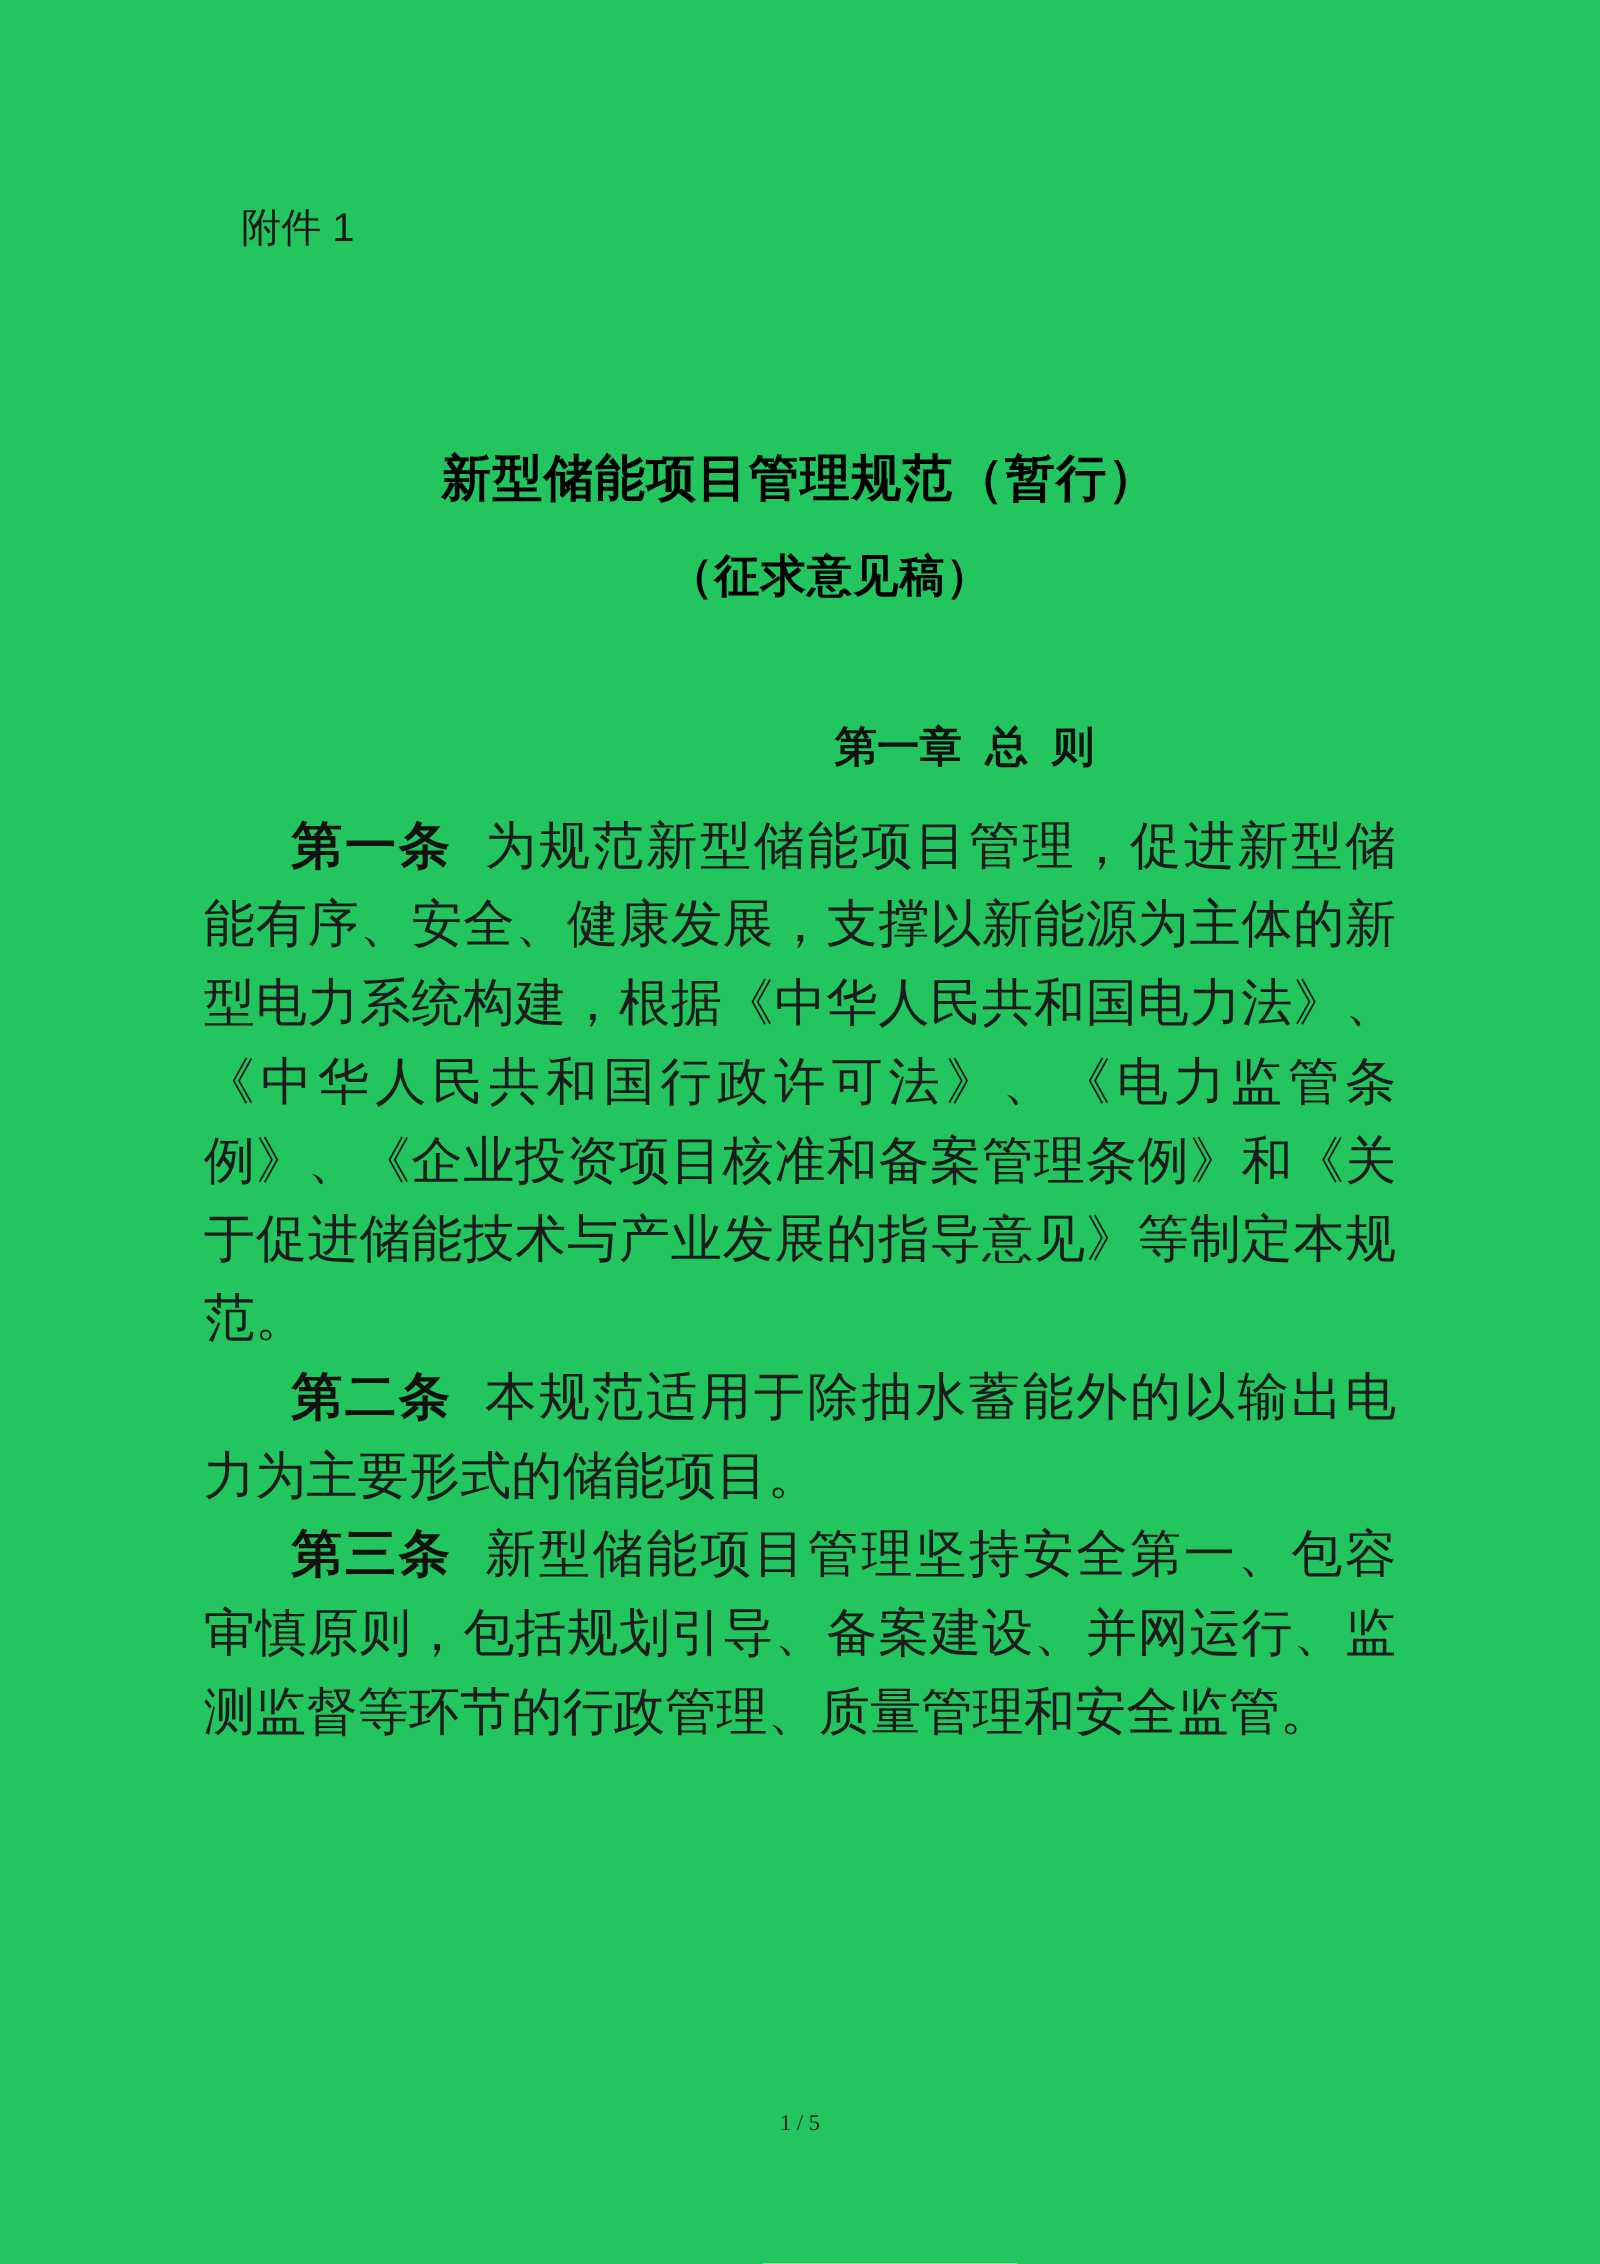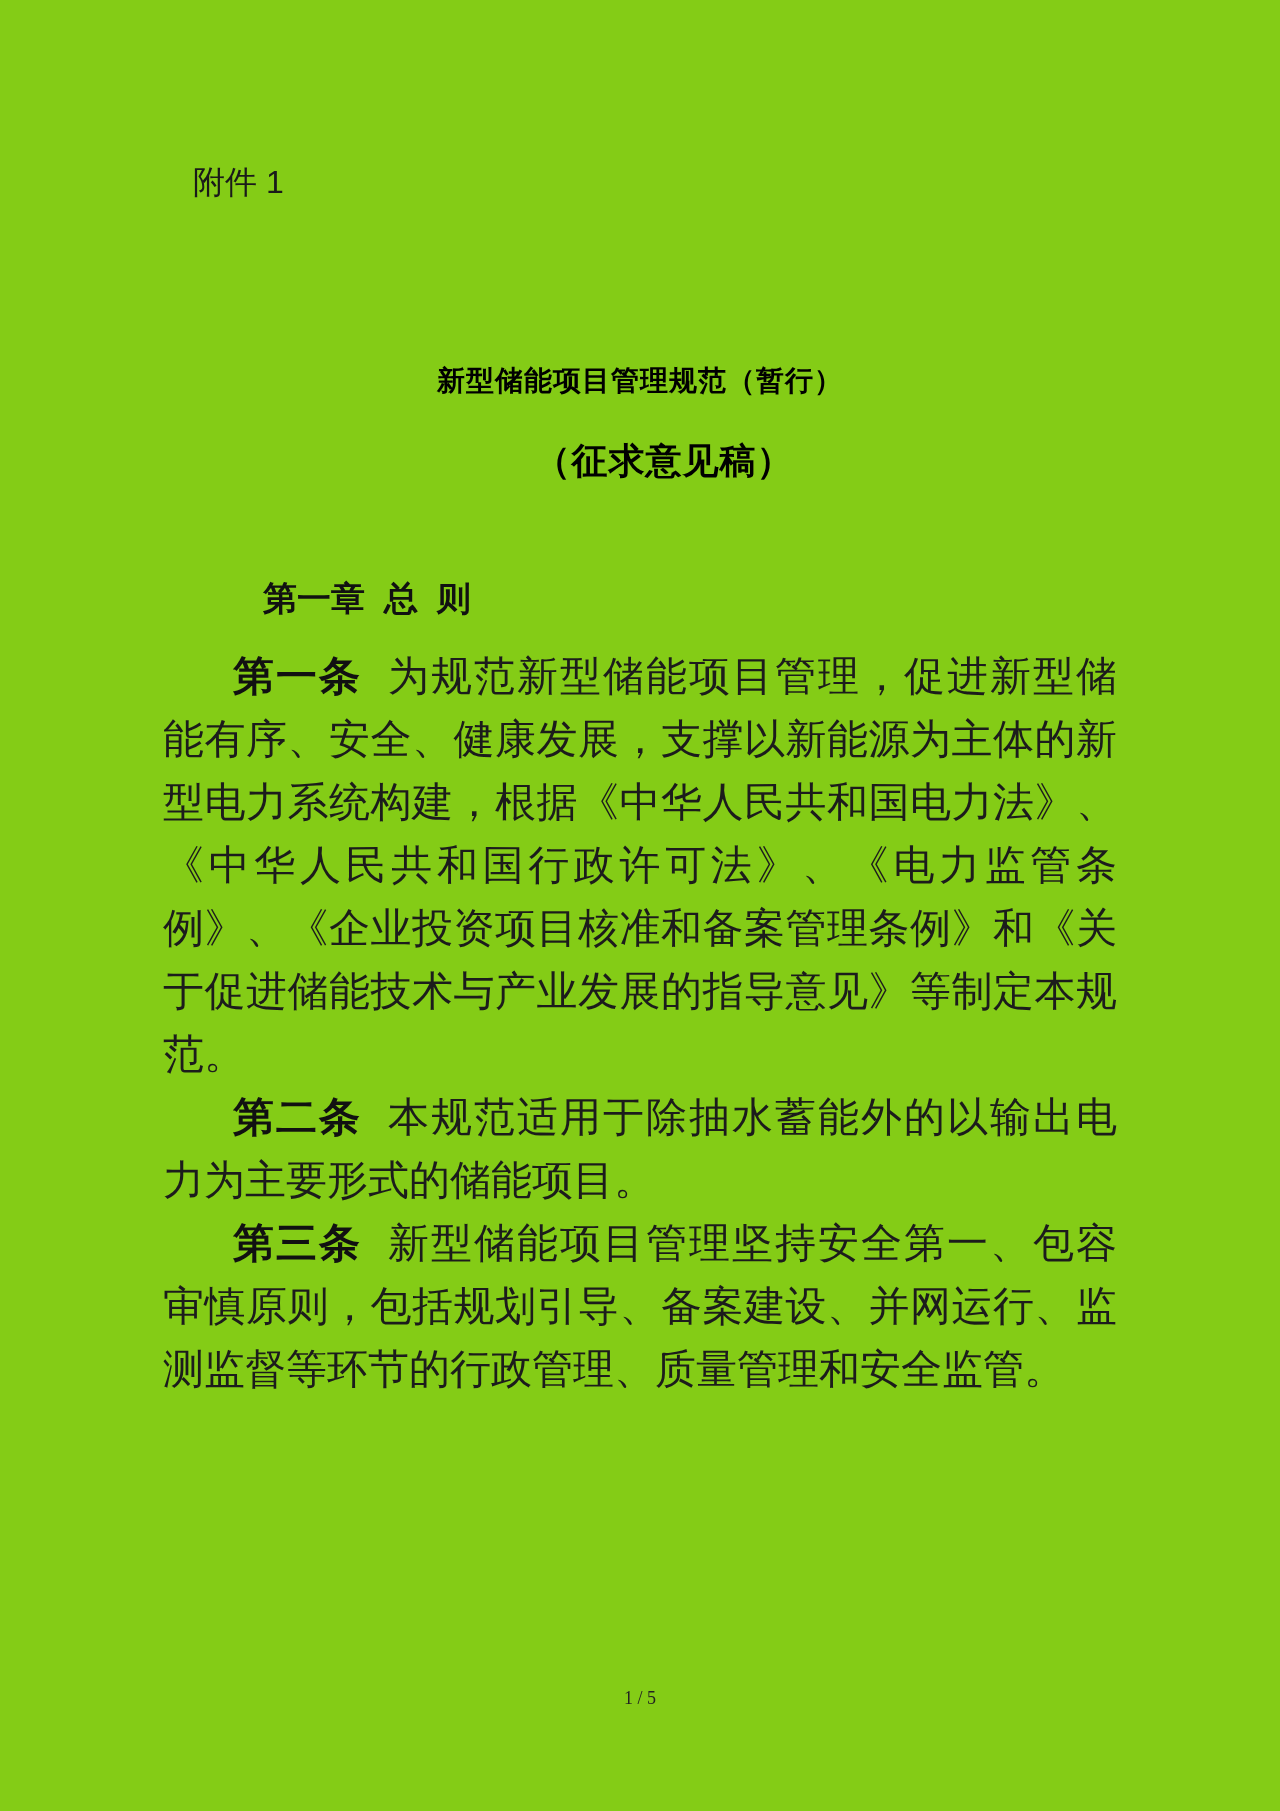--- a/index.html
+++ b/index.html
@@ -4,37 +4,37 @@
 <style>
   html, body {
     margin: 0;
     padding: 0;
     background: #ffffff;
   }
   .page {
     position: relative;
     width: 1280px;
     height: 1811px;
-    background: #84cc16;
+    background: #22c55e;
     color: #000000;
     overflow: hidden;
   }
   .attachment-label {
     margin: 162px 0 0 193px;
     font-family: "Liberation Sans", sans-serif;
     font-size: 32px;
     line-height: 40px;
     color: #1a1a1a;
   }
   .doc-title {
     margin: 155px 0 0 0;
     text-align: center;
-    font-family: Liberation Mono, monospace;
+    font-family: Liberation Sans, sans-serif;
     font-weight: bold;
-    font-size: 28px;
+    font-size: 40px;
     line-height: 52px;
     letter-spacing: 1px;
   }
   .doc-subtitle {
     margin: 28px 0 0 0;
     text-align: center;
     font-family: "Liberation Serif", serif;
     font-weight: bold;
     font-size: 36px;
     line-height: 48px;
@@ -42,20 +42,21 @@
     padding-left: 48px;
   }
   .chapter-heading {
     margin: 91px 0 0 263px;
     font-family: "Liberation Sans", sans-serif;
     font-weight: bold;
     font-size: 34px;
     line-height: 44px;
     white-space: pre;
     color: #111111;
+    text-align: center;
   }
   .content {
     margin: 25px 0 0 163px;
     width: 954px;
   }
   .article {
     margin: 0;
     font-family: "Liberation Serif", serif;
     font-size: 41px;
     line-height: 63px;

